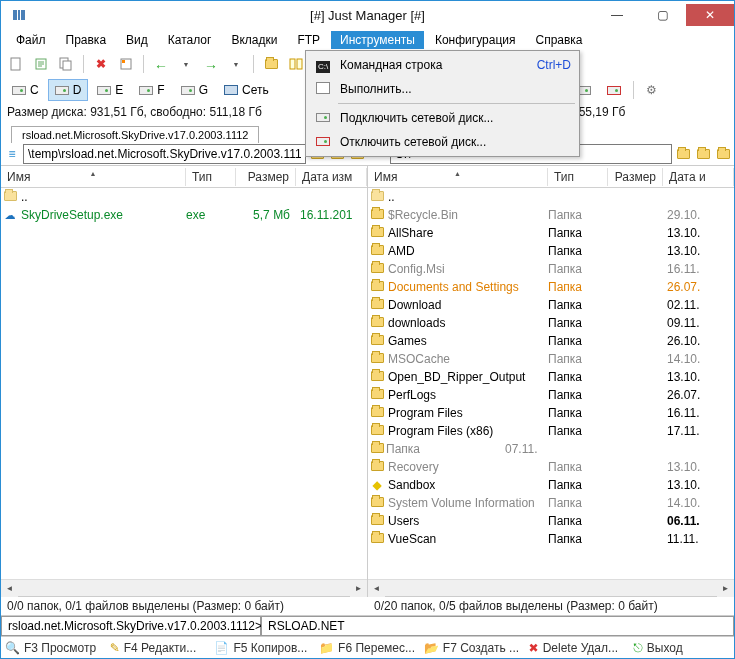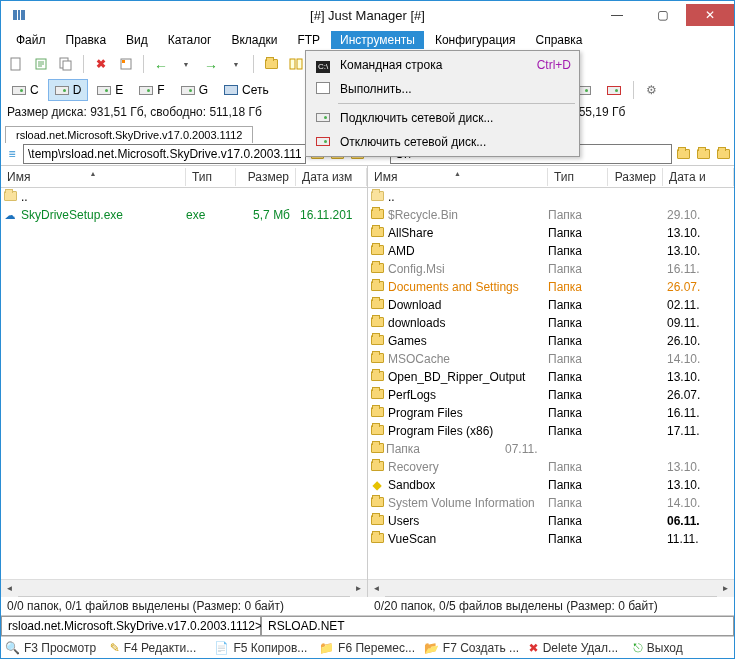--- a/index.html
+++ b/index.html
@@ -16,21 +16,21 @@
 .menuitem.active { background: #2a8dd4; color: #fff; }
 .toolbar { height: 26px; display: flex; align-items: center; padding: 0 4px; gap: 3px; position: relative; }
 .tbtn { width: 22px; height: 22px; display: flex; align-items: center; justify-content: center; border: 1px solid transparent; }
 .tsep { width: 1px; height: 18px; background: #ccc; margin: 0 3px; }
 .drivebar-wrap { display: flex; }
 .drivebar { flex: 1; display: flex; align-items: center; padding: 2px 4px; gap: 2px; }
 .drvbtn { height: 22px; padding: 0 6px; display: flex; align-items: center; gap: 4px; border: 1px solid transparent; }
 .drvbtn.active { border: 1px solid #7eb4ea; background: #cde6f7; }
 .diskinfo-wrap { display: flex; }
 .diskinfo { flex: 1; padding: 2px 6px; font-size: 12px; color: #111; }
-.tabs-wrap { display: flex; }
+.tabs-wrap { display: flex; margin-left: 6px; }
 .tabs { flex: 1; display: flex; align-items: flex-end; padding: 0 4px; gap: 0; height: 22px; }
 .tab { padding: 2px 10px; border: 1px solid #aaa; border-bottom: none; background: #fff; font-size: 11px; }
 .pathbar-wrap { display: flex; }
 .pathbar { flex: 1; display: flex; align-items: center; gap: 2px; padding: 1px 2px; }
 .pathbtn { width: 18px; height: 18px; display:flex; align-items:center; justify-content:center; }
 .pathinput { flex: 1; height: 20px; border: 1px solid #7a7a7a; padding: 0 4px; background: #fff; font-size: 12px; }
 .panes { flex: 1; display: flex; min-height: 0; border-top: 1px solid #ccc; }
 .pane { flex: 1; display: flex; flex-direction: column; min-width: 0; border-right: 1px solid #ccc; }
 .pane:last-child { border-right: none; }
 .cols { display: flex; border-bottom: 1px solid #d0d0d0; background: #fff; height: 22px; align-items: center; }
@@ -51,21 +51,21 @@
 .status { flex: 1; padding: 2px 6px; background: #fff; font-size: 12px; color: #222; }
 .bottom-path { display: flex; border-top: 1px solid #ccc; }
 .bpath { padding: 1px 6px; border: 1px solid #999; background:#fff; height: 20px; display:flex; align-items:center; font-size:12px;}
 .fnbar { display: flex; border-top: 1px solid #ccc; height: 22px; align-items: center; }
 .fnitem { flex: 1; display: flex; align-items: center; gap: 4px; padding: 0 4px; overflow: hidden; white-space: nowrap; font-size: 12px; color: #333; }
 
 .dropdown { position: absolute; left: 305px; top: 50px; width: 275px; background: #f0f0f0; border: 1px solid #999; box-shadow: 2px 2px 4px rgba(0,0,0,.2); z-index: 100; padding: 2px; }
 .dditem { display: flex; align-items: center; height: 24px; padding: 0 6px 0 4px; }
 .dditem .ddic { width: 22px; text-align: center; }
 .dditem .ddtxt { flex:1; padding-left: 6px; }
-.dditem .ddshort { color: #a21caf; }
+.dditem .ddshort { color: #1d4ed8; }
 .ddsep { height: 1px; background: #c0c0c0; margin: 2px 2px 2px 30px; }
 
 .ico-folder { display:inline-block; width:13px; height:10px; background:#f8d775; border:1px solid #c9a227; border-radius:1px; position:relative;}
 .ico-folder::before{content:"";position:absolute;left:0;top:-3px;width:6px;height:3px;background:#f8d775;border:1px solid #c9a227;border-bottom:none;}
 .ico-drive { display:inline-block; width:14px; height:9px; background:#eee; border:1px solid #888; position:relative;}
 .ico-drive::after{content:"";position:absolute;right:2px;top:2px;width:3px;height:3px;background:#4caf50;border-radius:50%;}
 .ico-net { display:inline-block; width:14px;height:10px;background:#cde; border:1px solid #369;}
 .ico-sky { color:#1e73be; font-size:11px; }
 svg { display:block; }
 </style>

